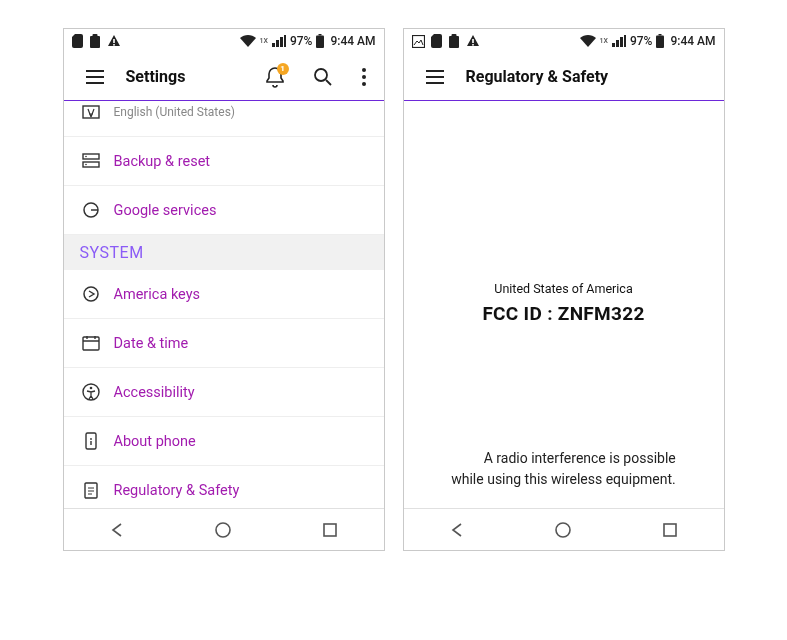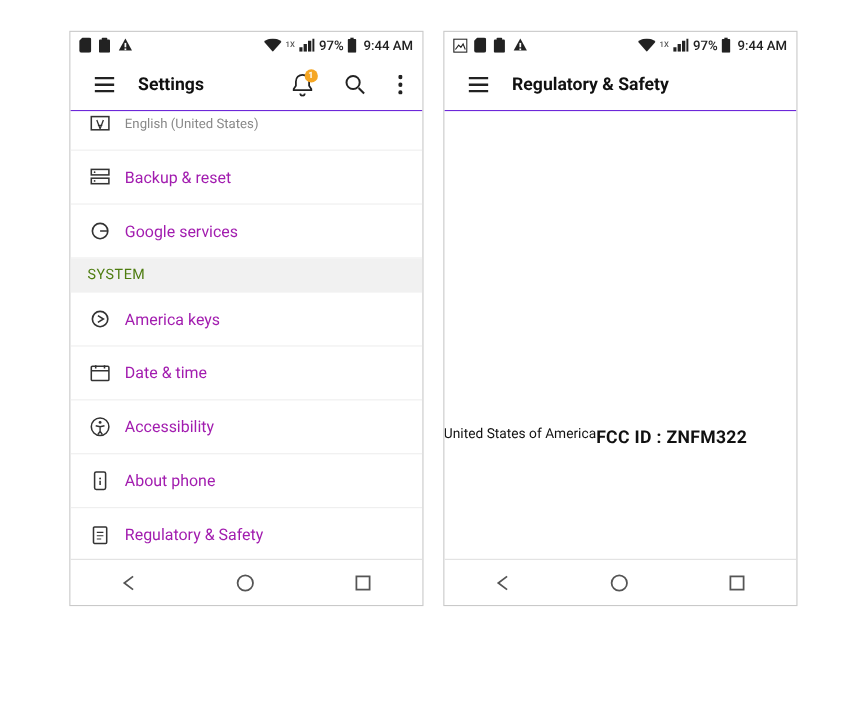--- a/index.html
+++ b/index.html
@@ -77,46 +77,46 @@
       gap: 12px;
     }
     .list-item.partial { padding-top: 0; }
     .list-item .item-icon { width: 22px; height: 22px; display:inline-flex; align-items:center; justify-content:center; color:#333; }
     .list-item .label { font-size: 14.5px; color: #a21caf; }
     .list-item .sublabel { font-size: 12px; color: #888; }
     .list-item .textcol { display:flex; flex-direction:column; }
 
     .section-header {
       background: #f1f1f1;
-      color: #4d7c0f;
-      font-size: 13px;
+      color: #8b5cf6;
+      font-size: 16px;
       letter-spacing: 0.5px;
       padding: 8px 16px;
       text-transform: uppercase;
     }
 
     .nav-bar {
       height: 42px;
       display: flex;
       align-items: center;
       justify-content: space-around;
       border-top: 1px solid #e0e0e0;
     }
     .nav-btn { color: #555; display:inline-flex; align-items:center; justify-content:center; width:60px; height:100%; }
 
     .reg-content {
       flex: 1;
       display: flex;
-      flex-direction: row;
+      flex-direction: column;
       align-items: center;
       padding-top: 180px;
       text-align: right;
     }
     .reg-content .country { font-size: 12.5px; color: #111; }
-    .reg-content .fccid { font-size: 16px; font-weight: 700; color: #111; margin-top: 6px; letter-spacing: 0.3px; }
+    .reg-content .fccid { font-size: 19px; font-weight: 700; color: #111; margin-top: 6px; letter-spacing: 0.3px; }
     .reg-content .notice { margin-top: auto; padding: 0 30px 18px; font-size: 14px; color: #222; line-height: 1.5; }
   </style>
 </head>
 <body>
 
 <div class="phone">
 
   <div class="status-bar">
     <div class="status-left">
       <span class="status-icon">
@@ -354,20 +354,24 @@
           <path d="M0 1h18M0 7h18M0 13h18" stroke="#222" stroke-width="2.2"></path>
         </svg>
     </span>
     <span class="title">Regulatory &amp; Safety</span>
   </div>
 
   <div class="content">
     <div class="reg-content">
       <div class="country">United States of America</div>
       <div class="fccid">FCC ID : ZNFM322</div>
+      <div class="notice">
+        <span>A radio interference is possible</span><br>
+        <span>while using this wireless equipment.</span>
+      </div>
     </div>
   </div>
 
   <div class="nav-bar">
     <span class="nav-btn">
       <svg width="16" height="16" viewBox="0 0 16 16">
           <path d="M12 2L4 8l8 6" fill="none" stroke="#555" stroke-width="1.6"></path>
         </svg>
     </span>
     <span class="nav-btn">

